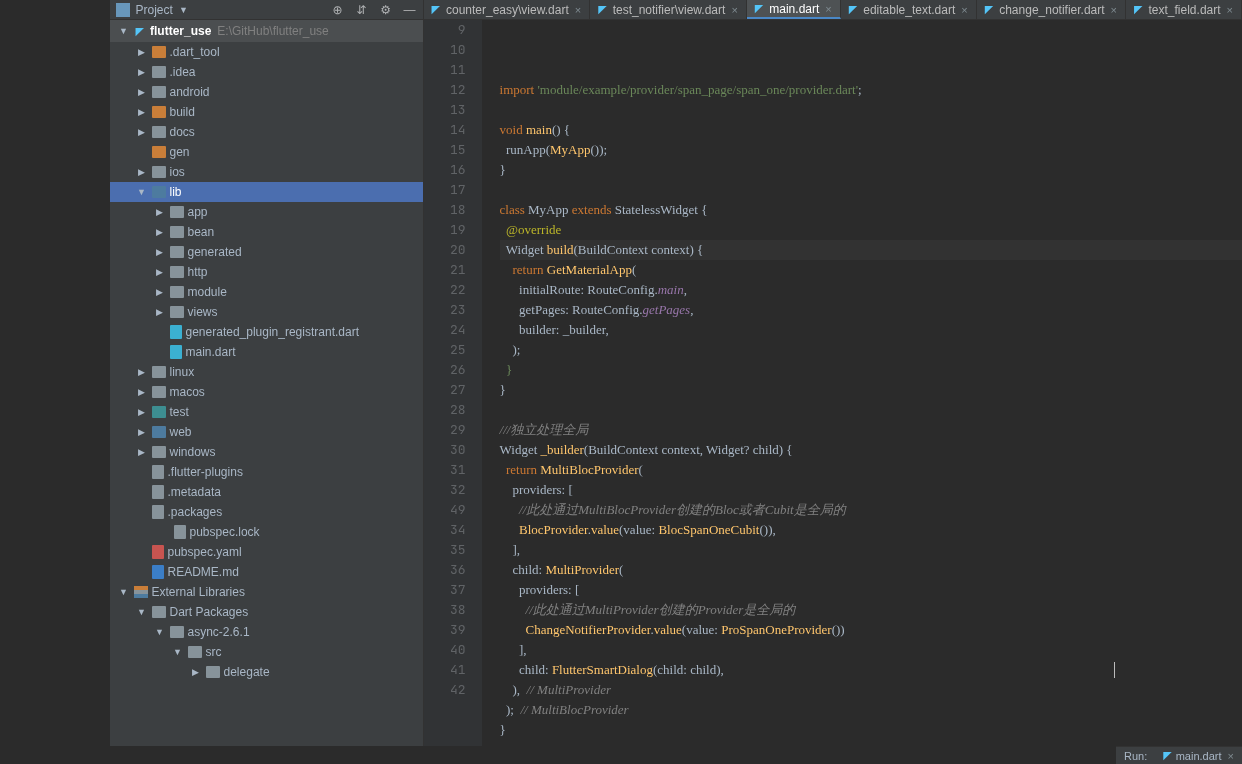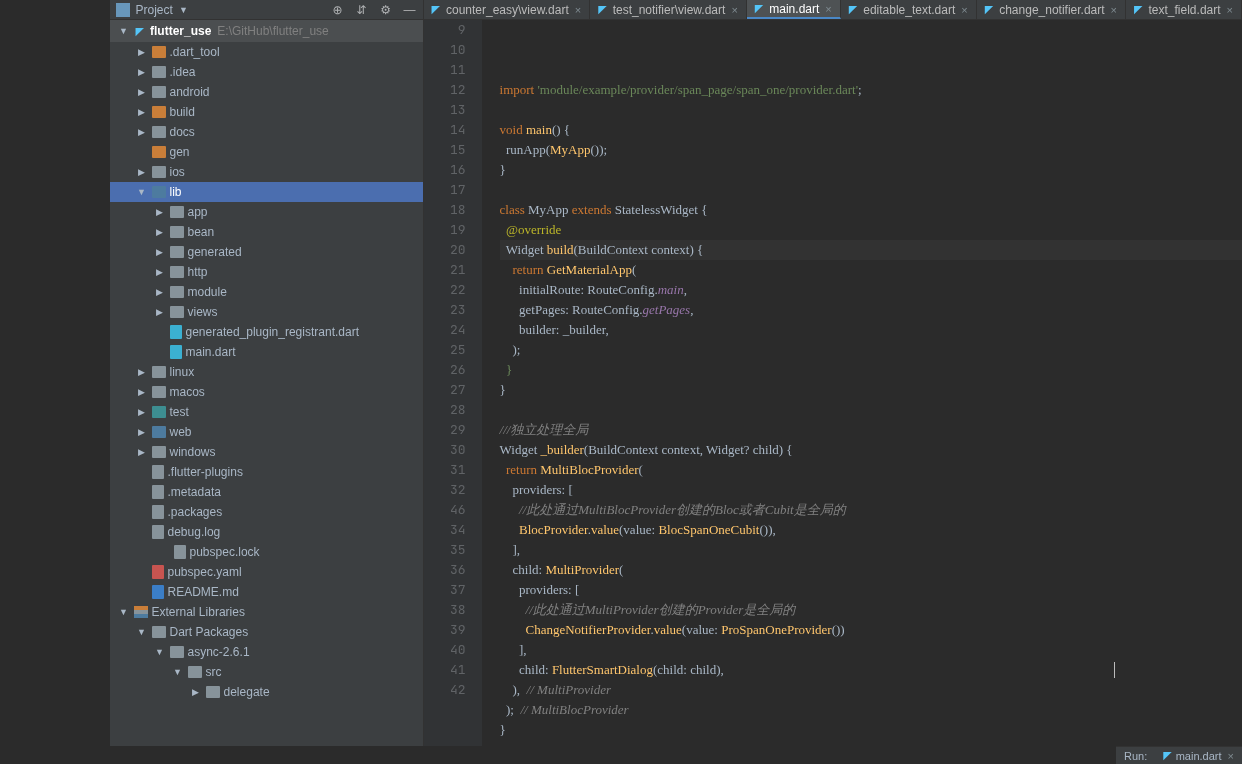--- a/index.html
+++ b/index.html
@@ -192,25 +192,20 @@
           <div class="tree-row" style="padding-left: 26px;">
             <span class="arrow"></span>
             <span class="file-icon "></span>
             <span>.metadata</span>
           </div>
           <div class="tree-row" style="padding-left: 26px;">
             <span class="arrow"></span>
             <span class="file-icon "></span>
             <span>.packages</span>
           </div>
-          <div class="tree-row" style="padding-left: 26px;">
-            <span class="arrow"></span>
-            <span class="file-icon "></span>
-            <span>debug.log</span>
-          </div>
           <div class="tree-row" style=" margin-left: 44px;">
             <span class="arrow"></span>
             <span class="file-icon "></span>
             <span>pubspec.lock</span>
           </div>
           <div class="tree-row" style="padding-left: 26px;">
             <span class="arrow"></span>
             <span class="file-icon yaml"></span>
             <span>pubspec.yaml</span>
           </div>
@@ -299,21 +294,21 @@
             <div class="ln">23</div>
             <div class="ln">24</div>
             <div class="ln">25</div>
             <div class="ln">26</div>
             <div class="ln">27</div>
             <div class="ln">28</div>
             <div class="ln">29</div>
             <div class="ln">30</div>
             <div class="ln">31</div>
             <div class="ln">32</div>
-            <div class="ln">46</div>
+            <div class="ln">49</div>
             <div class="ln">34</div>
             <div class="ln">35</div>
             <div class="ln">36</div>
             <div class="ln">37</div>
             <div class="ln">38</div>
             <div class="ln">39</div>
             <div class="ln">40</div>
             <div class="ln">41</div>
             <div class="ln">42</div>
           </div>

